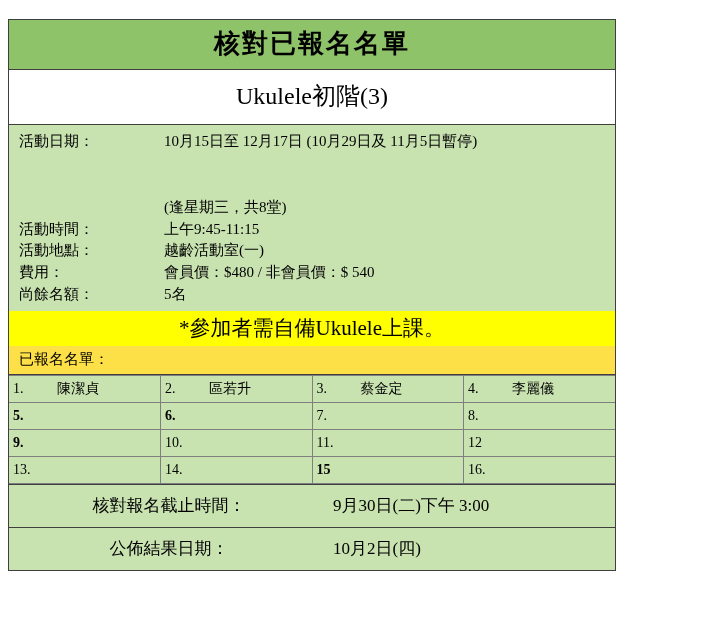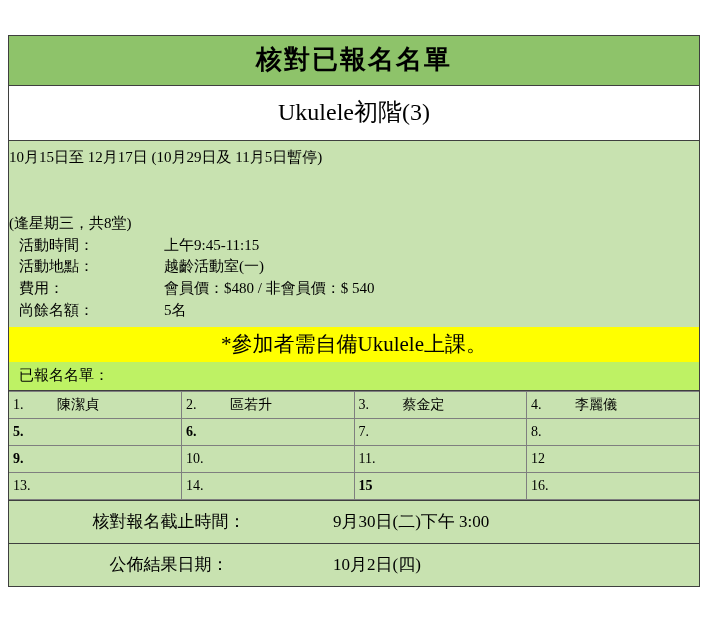--- a/index.html
+++ b/index.html
@@ -9,22 +9,22 @@
   body {
     width: 725px;
     height: 644px;
     background: #ffffff;
     font-family: "Liberation Serif", serif;
     overflow: hidden;
   }
   .sheet {
     position: absolute;
     left: 8px;
-    top: 35px;
-    width: 692px;
+    top: 19px;
+    width: 608px;
     border: 1px solid #3f3f3f;
     box-sizing: border-box;
   }
   .title-bar {
     background: #8ec36a;
     border-bottom: 1px solid #3f3f3f;
     text-align: center;
     font-size: 26px;
     font-weight: bold;
     letter-spacing: 2px;
@@ -66,21 +66,21 @@
   }
   .note-bar {
     background: #ffff00;
     text-align: center;
     font-size: 21px;
     padding: 3px 0 4px 0;
     color: #000;
     border-top: 1px solid #c8e2b0;
   }
   .list-header {
-    background: #bef264;
+    background: #fde047;
     font-size: 15px;
     padding: 4px 9px 5px 10px;
     color: #000;
     border-bottom: 1px solid #3f3f3f;
   }
   table.names {
     width: 100%;
     border-collapse: collapse;
     table-layout: fixed;
   }
@@ -139,20 +139,21 @@
 
 <div class="sheet">
 
   <div class="title-bar">核對已報名名單</div>
 
   <div class="subtitle-bar">Ukulele初階(3)</div>
 
   <div class="info">
 
     <div class="info-row">
+      <div class="info-label">活動日期：</div>
       <div class="info-value">
         <span>10月15日至 12月17日 (10月29日及 11月5日暫停)</span>
         <span class="second-line">(逢星期三，共8堂)</span>
       </div>
     </div>
 
     <div class="info-row">
       <div class="info-label">活動時間：</div>
       <div class="info-value">上午9:45-11:15</div>
     </div>

